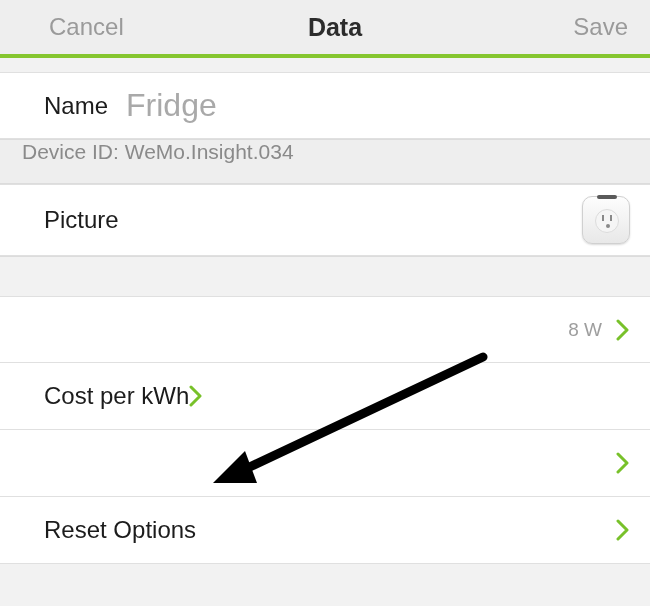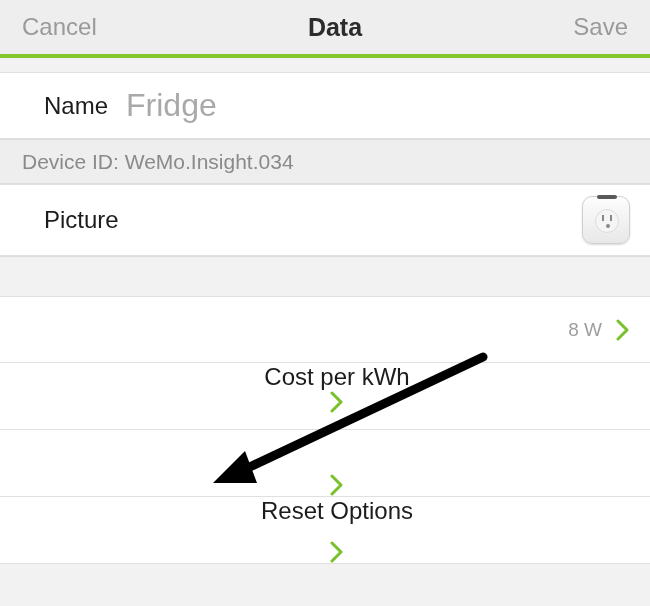--- a/index.html
+++ b/index.html
@@ -17,20 +17,21 @@
       display: flex;
       align-items: center;
       justify-content: space-between;
       padding: 0 22px;
       border-bottom: 4px solid #85c62f;
     }
     .header-btn {
       font-size: 24px;
       color: #9a9a9a;
       font-weight: 400;
+      margin-left: 27px;
     }
     .header-title {
       font-size: 25px;
       color: #2c2c2c;
       font-weight: 600;
     }
     .section-gap {
       height: 14px;
       background: #f2f2f2;
     }
@@ -38,21 +39,20 @@
       background: #ffffff;
       display: flex;
       align-items: center;
       height: 67px;
       padding: 0 20px 0 44px;
       border-top: 1px solid #e0e0e0;
       border-bottom: 1px solid #e0e0e0;
     }
     .row + .row {
       border-top: none;
-      flex-direction: column;
     }
     .row-label {
       font-size: 24px;
       color: #1c1c1c;
       font-weight: 500;
       flex: 0 0 auto;
     }
     .row-input {
       font-size: 32px;
       color: #a9a9a9;
@@ -69,21 +69,21 @@
     }
     .row-spacer { flex: 1; }
     .chevron {
       flex: 0 0 auto;
     }
     .chevron svg { display: block; }
     .device-id-bar {
       background: #eeeeee;
       height: 45px;
       display: flex;
-      align-items: center;
+      align-items: flex-start;
       padding: 0 22px;
       border-top: 1px solid #dcdcdc;
       border-bottom: 1px solid #dcdcdc;
     }
     .device-id-text {
       font-size: 21px;
       color: #8a8a8a;
       font-weight: 400;
     }
     .picture-row {

